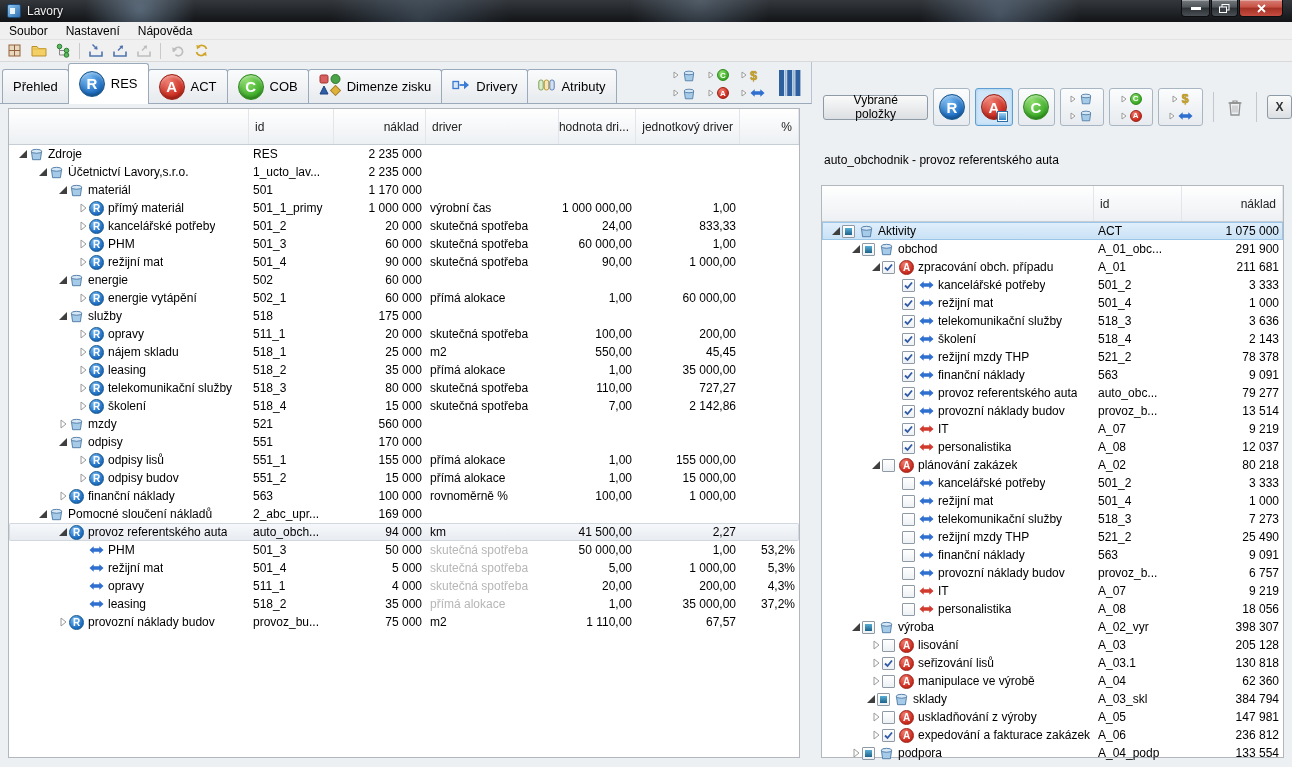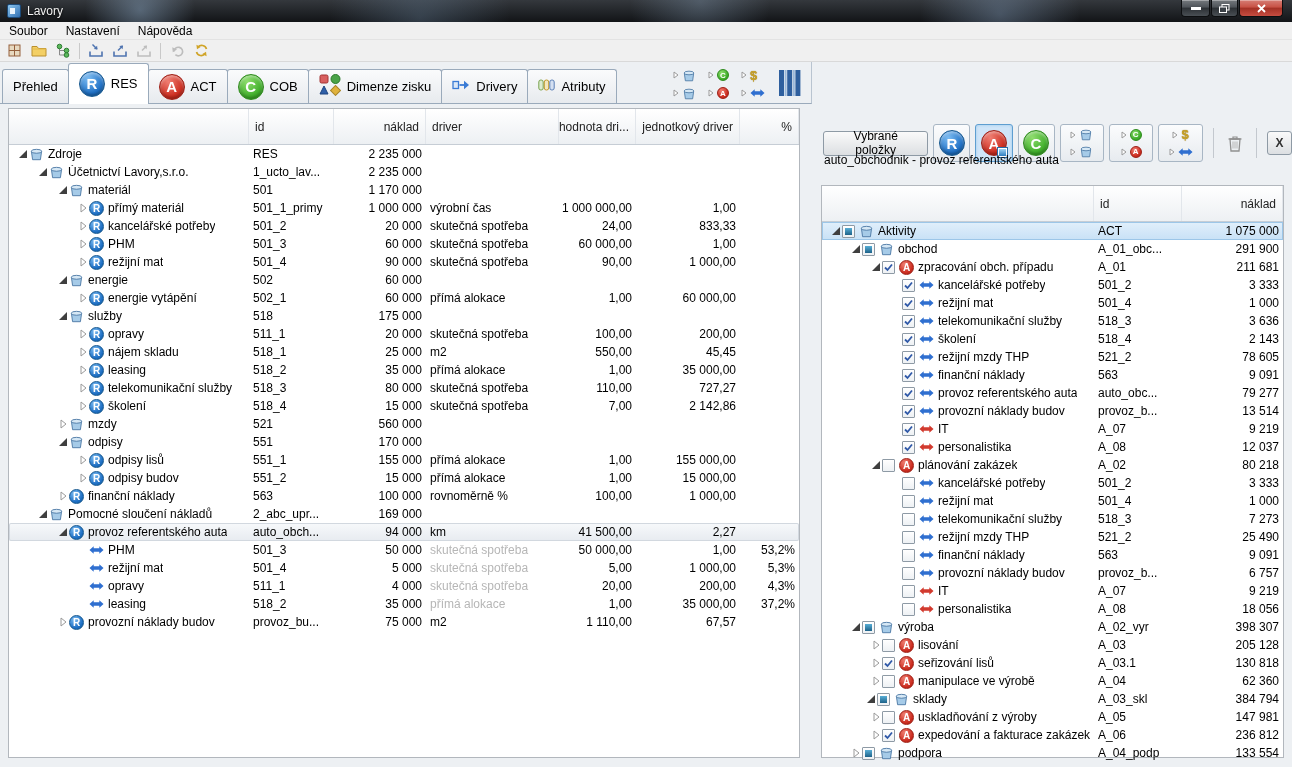--- a/index.html
+++ b/index.html
@@ -62,21 +62,21 @@
   .muted{color:#b6b6b6;}
   .sel-gray{background:linear-gradient(#f7f9fb,#e7ebf0);box-shadow:inset 0 0 0 1px #d2d8df;border-radius:2px;}
   .sel-blue{background:linear-gradient(#e1effb,#c8e1f6);box-shadow:inset 0 0 0 1px #9cc6e8;}
   .exp{width:12px;display:inline-flex;justify-content:center;align-items:center;flex:none;}
   .cb{width:13px;height:13px;border:1px solid #8e9aa5;border-radius:1px;background:linear-gradient(#fff,#eef1f4);
     display:inline-flex;align-items:center;justify-content:center;margin-right:4px;flex:none;}
   .cbfill{width:7px;height:7px;background:linear-gradient(#58aed6,#1d6289);display:block;}
   .ticon{margin-right:4px;display:inline-flex;flex:none;}
   .lbl{white-space:nowrap;overflow:hidden;}
   
-  .right-toolbar{position:absolute;left:823px;top:25px;height:40px;display:flex;align-items:center;gap:5px;margin-top:36px;}
+  .right-toolbar{position:absolute;left:823px;top:25px;height:40px;display:flex;align-items:center;gap:5px;}
   .btn{height:25px;padding:0 11px;border:1px solid #8e9aa5;border-radius:3px;background:linear-gradient(#fafafa,#dcdfe2);
     font-family:"Liberation Sans",sans-serif;font-size:12px;display:flex;align-items:center;}
   .icon-btn{width:40px;height:38px;border:1px solid #a8b6c4;border-radius:3px;background:linear-gradient(#fbfcfd,#e7ebef);
     display:flex;align-items:center;justify-content:center;position:relative;padding:0;}
   .icon-btn.active{background:#cfe5f8;border-color:#5e9ed0;box-shadow:inset 0 0 3px #9cc8ea;}
   .icon-btn.wide{width:48px;flex-direction:column;gap:2px;}
   .sel-marker{position:absolute;right:5px;bottom:4px;width:9px;height:9px;border:1px solid #fff;
     background:linear-gradient(#9fd2f2,#2e7ec2);box-shadow:0 0 0 1px #2a6da8;}
   .vsep{width:1px;height:30px;background:#c3c8ce;margin:0 5px;flex:none;}
   .flat-icon{display:flex;align-items:center;justify-content:center;width:24px;height:24px;}
@@ -1022,21 +1022,21 @@
                 </svg>
               </span>
               <span class="ticon">
                 <svg width="15" height="10" viewBox="0 0 16 10">
                   <path d="M0.5 5 L5 1 L5 3.2 L11 3.2 L11 1 L15.5 5 L11 9 L11 6.8 L5 6.8 L5 9 Z" fill="#2f6fd0"></path>
                 </svg>
               </span>
               <span class="lbl">režijní mzdy THP</span>
             </div>
             <div class="cell a-l" style="width:88px">521_2</div>
-            <div class="cell a-r" style="width:101px">78 605</div>
+            <div class="cell a-r" style="width:101px">78 378</div>
           </div>
           <div class="trow">
             <div class="cell tcell" style="width:272px;padding-left:68px">
               <span class="exp"></span>
               <span class="cb">
                 <svg width="11" height="11" viewBox="0 0 11 11">
                   <path d="M2 5.5 L4.5 8 L9 2.5" fill="none" stroke="#3059a8" stroke-width="1.8"></path>
                 </svg>
               </span>
               <span class="ticon">

